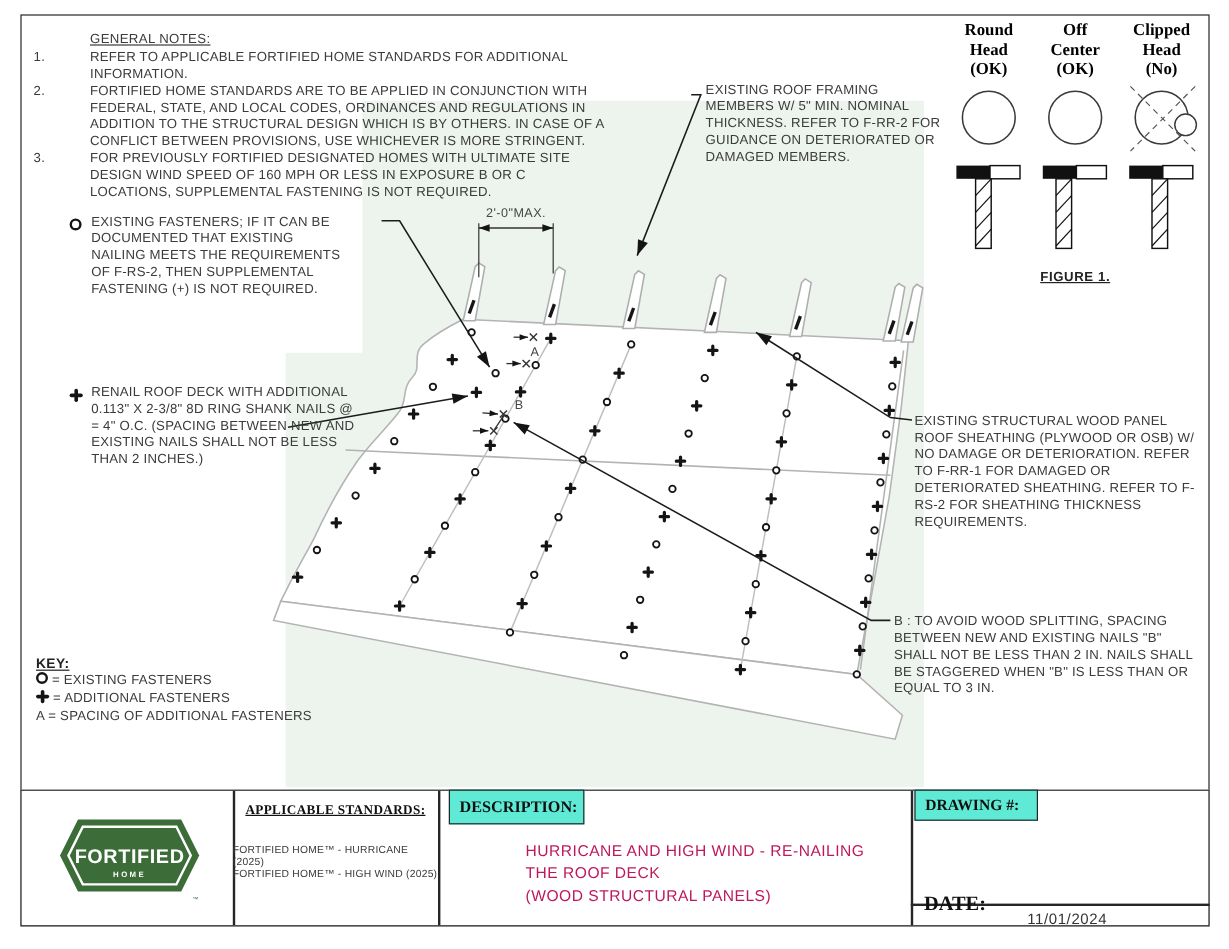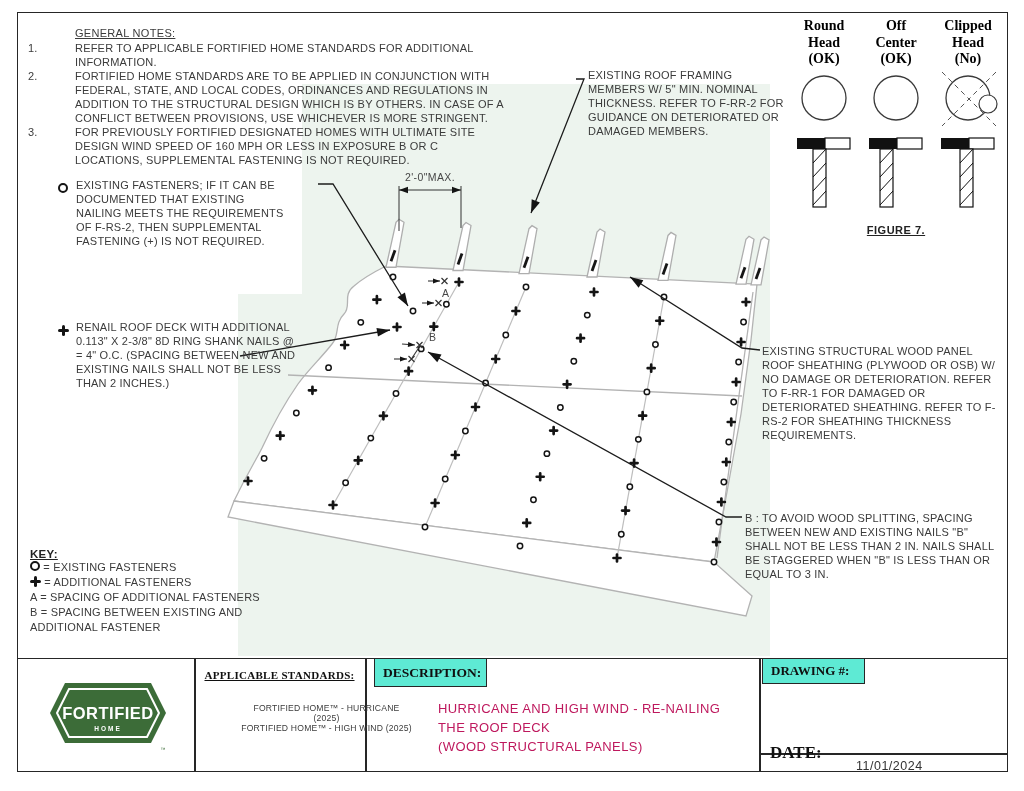--- a/index.html
+++ b/index.html
@@ -30,22 +30,22 @@
   .fig-caption{margin-top:2px;text-align:center;font-size:11px;font-weight:bold;letter-spacing:.5px;
                text-decoration:underline;color:#222;}
   .titleblock{position:absolute;left:17px;top:658px;width:991px;height:114px;box-sizing:border-box;
               border:1.6px solid #262626;background:#fff;z-index:3;}
   .vline{position:absolute;top:0;bottom:0;width:1.5px;background:#262626;}
   .slab{font-family:"Liberation Serif",serif;font-weight:bold;color:#101010;}
   .tb-box{position:absolute;box-sizing:border-box;border:1.6px solid #262626;background:#5eead4;
           display:flex;align-items:center;padding-left:8px;}
   .std-head{position:absolute;left:176px;width:171px;top:10px;text-align:center;font-size:11px;
             text-decoration:underline;letter-spacing:.3px;}
-  .std-line{position:absolute;left:176px;width:171px;text-align:center;font-size:8.6px;
-            letter-spacing:.2px;color:#3b3b3b;padding-left:47px;}
+  .std-line{position:absolute;left:176px;width:171px;font-size:8.6px;
+            letter-spacing:.2px;color:#3b3b3b;}
   .desc-line{position:absolute;left:420px;font-size:13px;letter-spacing:.4px;color:#be185d;}
   .dwg-num{position:absolute;left:741px;width:249px;top:48px;text-align:center;font-size:13px;
            letter-spacing:1px;color:#3a3a3a;}
   .date-div{position:absolute;left:741px;top:94px;width:249px;height:1.5px;background:#262626;}
   .date-label{position:absolute;left:752px;top:84px;font-size:17px;}
   .date-value{position:absolute;left:838px;top:100px;font-size:12.5px;letter-spacing:.5px;color:#333;text-align:center;}
   .dimtext{font-family:"Liberation Sans",sans-serif;font-size:10.5px;fill:#474747;letter-spacing:.4px;}
 </style>
 </head>
 <body>
@@ -226,24 +226,20 @@
       <span>= EXISTING FASTENERS</span>
     </div>
     <div class="key-item">
       <span class="plus"></span>
       <span>= ADDITIONAL FASTENERS</span>
     </div>
     <div class="key-item">
       <span class="sym-letter">A</span>
       <span>= SPACING OF ADDITIONAL FASTENERS</span>
     </div>
-    <div class="key-item">
-      <span class="sym-letter">B</span>
-      <span>= SPACING BETWEEN EXISTING AND ADDITIONAL FASTENER</span>
-    </div>
   </div>
 
   <div class="fig">
     <div class="fig-cols">
       <div class="fig-col">
         <div class="fig-label">
           <div>Round</div>
           <div>Head</div>
           <div>(OK)</div>
         </div>
@@ -297,21 +293,21 @@
           <rect x="26" y="81" width="13" height="58" fill="#fff" stroke="#111" stroke-width="1.2"></rect>
           <g stroke="#111" stroke-width="1">
             <line x1="26" y1="95" x2="39" y2="81"></line>
               <line x1="26" y1="109" x2="39" y2="95"></line>
             <line x1="26" y1="123" x2="39" y2="109"></line>
               <line x1="26" y1="137" x2="39" y2="123"></line>
           </g>
         </svg>
       </div>
     </div>
-    <div class="fig-caption">FIGURE 7.</div>
+    <div class="fig-caption">FIGURE 1.</div>
   </div>
 
   <div class="titleblock">
     <div class="vline" style="left:176px;"></div>
     <div class="vline" style="left:347px;"></div>
     <div class="vline" style="left:741px;"></div>
 
     <svg width="120" height="78" viewBox="0 0 120 78" style="position:absolute;left:30px;top:16px;">
       <polygon points="2,38 17,8 103,8 118,38 103,68 17,68" fill="#3c6c38"></polygon>
       <polygon points="9,38 21,14 99,14 111,38 99,62 21,62" fill="none" stroke="#ffffff" stroke-width="2"></polygon>

